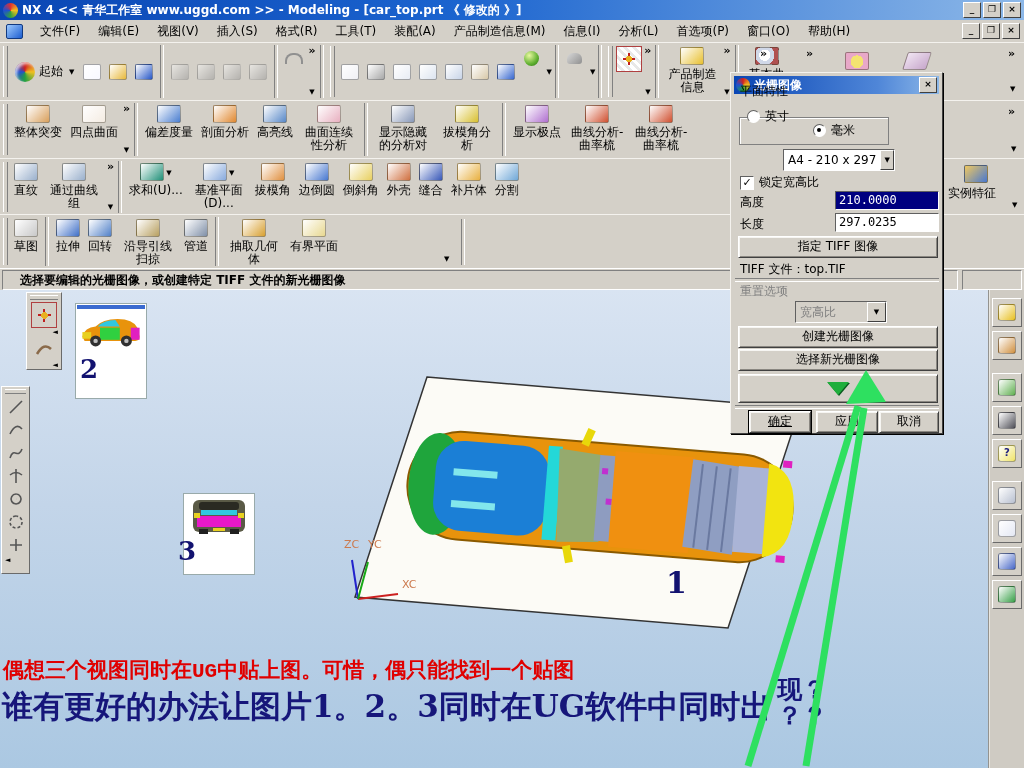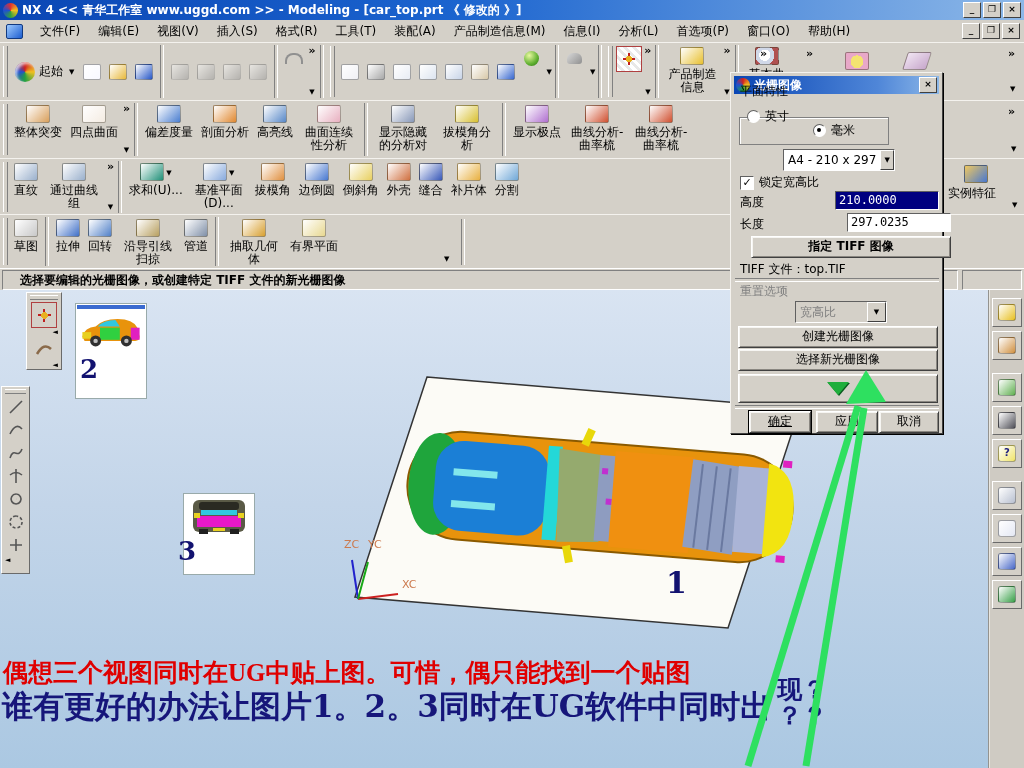--- a/index.html
+++ b/index.html
@@ -99,22 +99,22 @@
     display:flex;align-items:center;font-size:12px;justify-content:space-between;}
   .ddrop .dval{flex:1;padding:0 4px;white-space:nowrap;}
   .ddrop .darr{width:17px;height:18px;background:#d4d0c8;border:1px solid;border-color:#fff #404040 #404040 #fff;
     font-size:7px;display:flex;align-items:center;justify-content:center;}
   .ddrop.dis{background:#d4d0c8;}
   .ddrop.dis .dval{color:#808080;}
   .dsep{position:absolute;height:2px;border-top:1px solid #808080;border-bottom:1px solid #fff;}
   .greentri{width:0;height:0;border-left:11px solid transparent;border-right:11px solid transparent;
     border-top:13px solid #1fae3c;filter:drop-shadow(1px 1px 0 #0a5a1e);}
   
-  .redtext{position:absolute;left:3px;top:366px;color:#e00000;font-weight:bold;font-size:25px;
-    font-family:Liberation Serif, serif;white-space:nowrap;z-index:40;}
+  .redtext{position:absolute;left:3px;top:366px;color:#e00000;font-weight:bold;font-size:21px;
+    font-family:Liberation Mono, monospace;white-space:nowrap;z-index:40;}
   .bigtext{position:absolute;left:2px;top:395px;color:#16167a;font-weight:bold;font-size:31px;
     font-family:"DejaVu Serif","Liberation Serif",serif;white-space:nowrap;z-index:40;display:flex;align-items:center;}
   .tailcol{display:flex;flex-direction:column;font-size:25px;line-height:26px;margin-left:6px;margin-top:-8px;}
   .arrowsvg{position:absolute;left:0;top:0;width:1024px;height:768px;z-index:60;pointer-events:none;}
 </style>
 </head>
 <body>
 
 <div id="app">
 
@@ -674,22 +674,22 @@
       <span class="dval">A4 - 210 x 297</span>
       <span class="darr">▼</span>
     </div>
     <div class="radio abs" style="left:9px;top:101px;">
       <span class="cbox">✓</span>
       <span>锁定宽高比</span>
     </div>
     <span class="dlbl" style="left:9px;top:121px;">高度</span>
     <div class="dinput sel" style="left:104px;top:118px;width:96px;">210.0000</div>
     <span class="dlbl" style="left:9px;top:143px;">长度</span>
-    <div class="dinput" style="left:104px;top:140px;width:96px;margin-left:12px;">297.0235</div>
-    <div class="dbtn" style="left:20px;top:163px;width:198px;height:20px;line-height:19px;font-weight:bold;">指定 TIFF 图像</div>
+    <div class="dinput" style="left:104px;top:140px;width:96px;">297.0235</div>
+    <div class="dbtn" style="left:7px;top:163px;width:198px;height:20px;line-height:19px;">指定 TIFF 图像</div>
     <span class="dlbl" style="left:9px;top:188px;">TIFF 文件：top.TIF</span>
     <div class="dsep" style="left:4px;top:205px;width:204px;"></div>
     <span class="dlbl dgray" style="left:9px;top:210px;">重置选项</span>
     <div class="ddrop dis" style="left:64px;top:228px;width:90px;">
       <span class="dval">宽高比</span>
       <span class="darr">▼</span>
     </div>
     <div class="dbtn" style="left:7px;top:253px;width:198px;height:20px;line-height:19px;">创建光栅图像</div>
     <div class="dbtn" style="left:7px;top:276px;width:198px;height:20px;line-height:19px;">选择新光栅图像</div>
     <div class="dbtn" style="left:7px;top:301px;width:198px;height:27px;display:flex;align-items:center;justify-content:center;">

